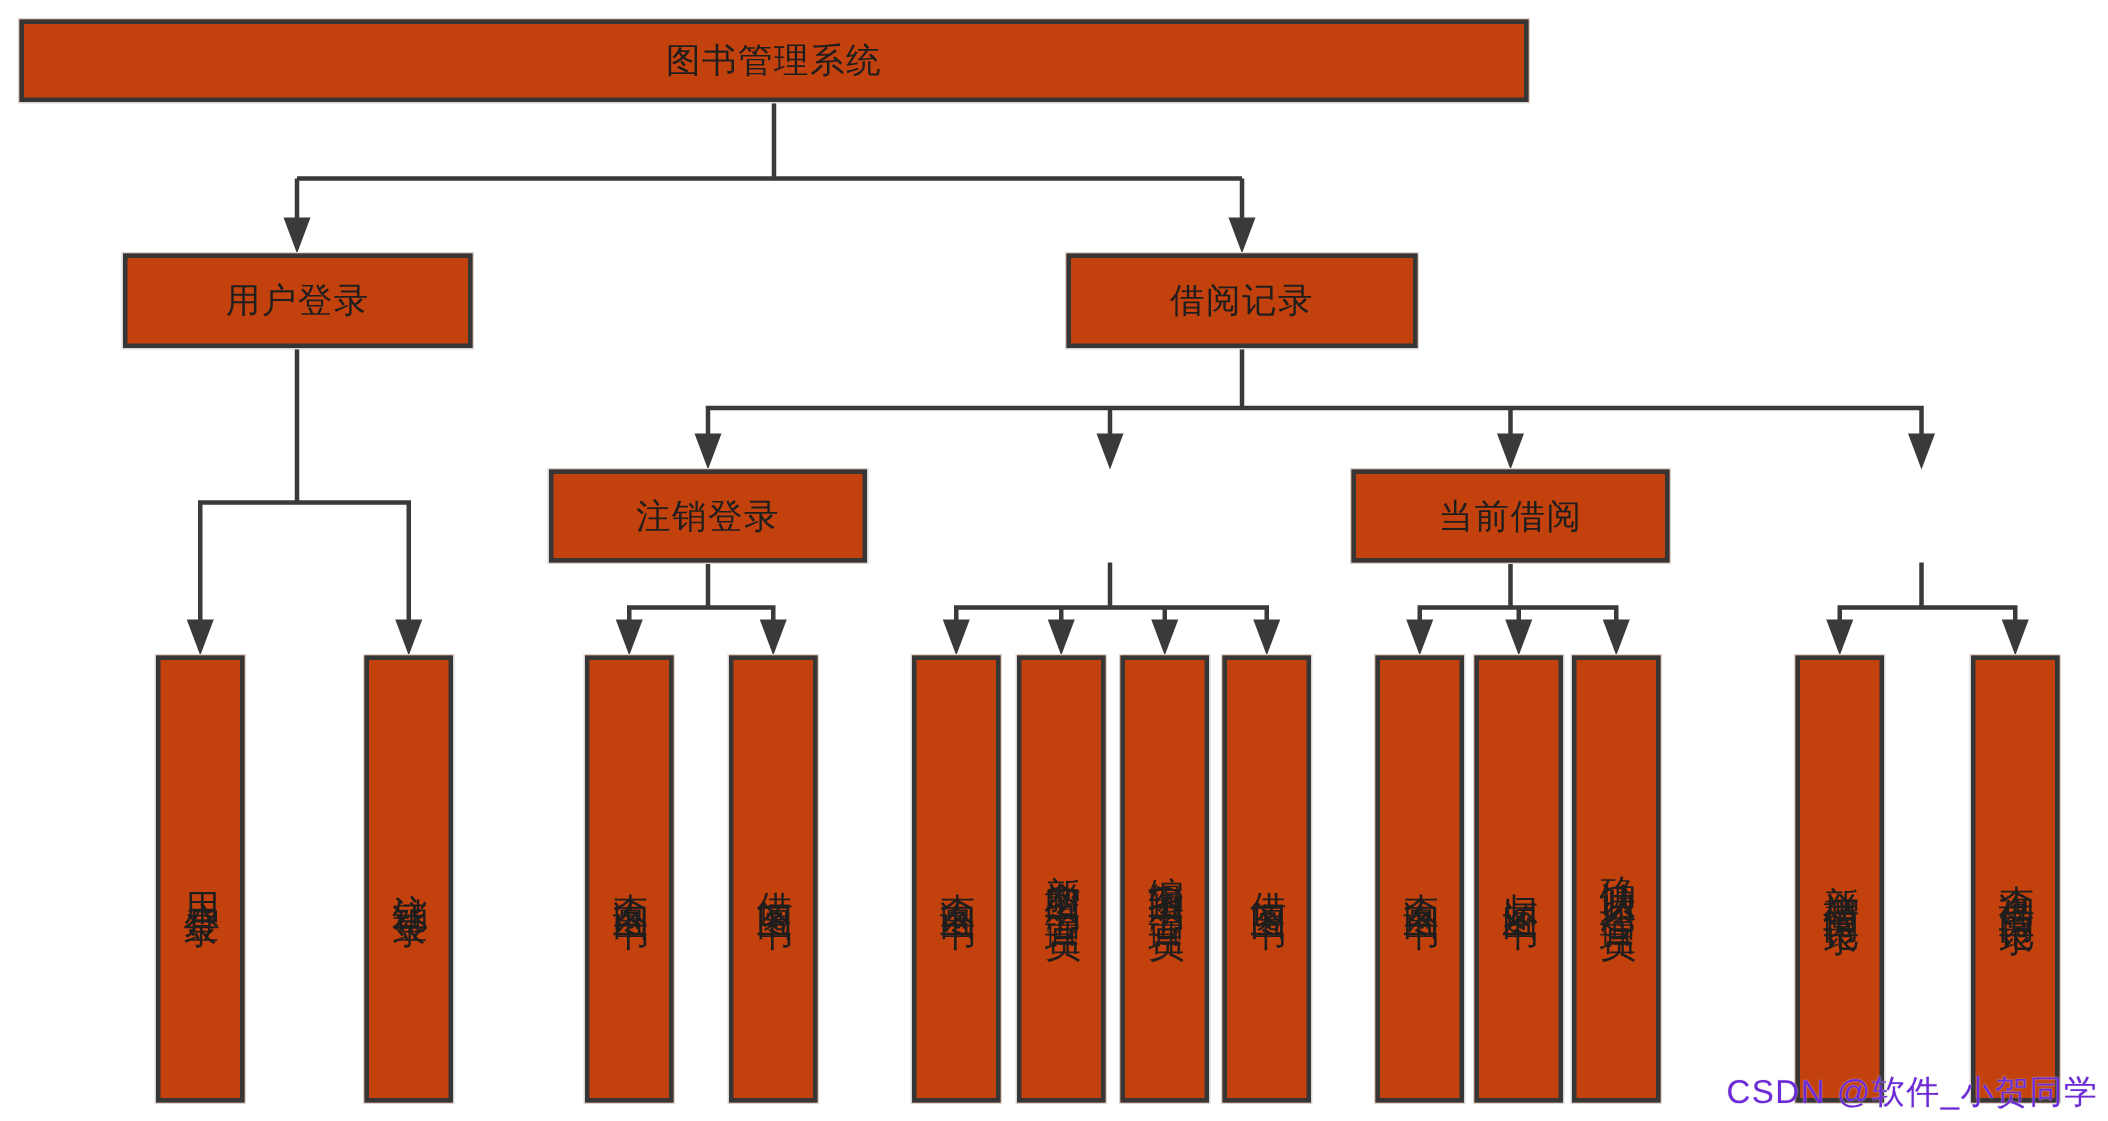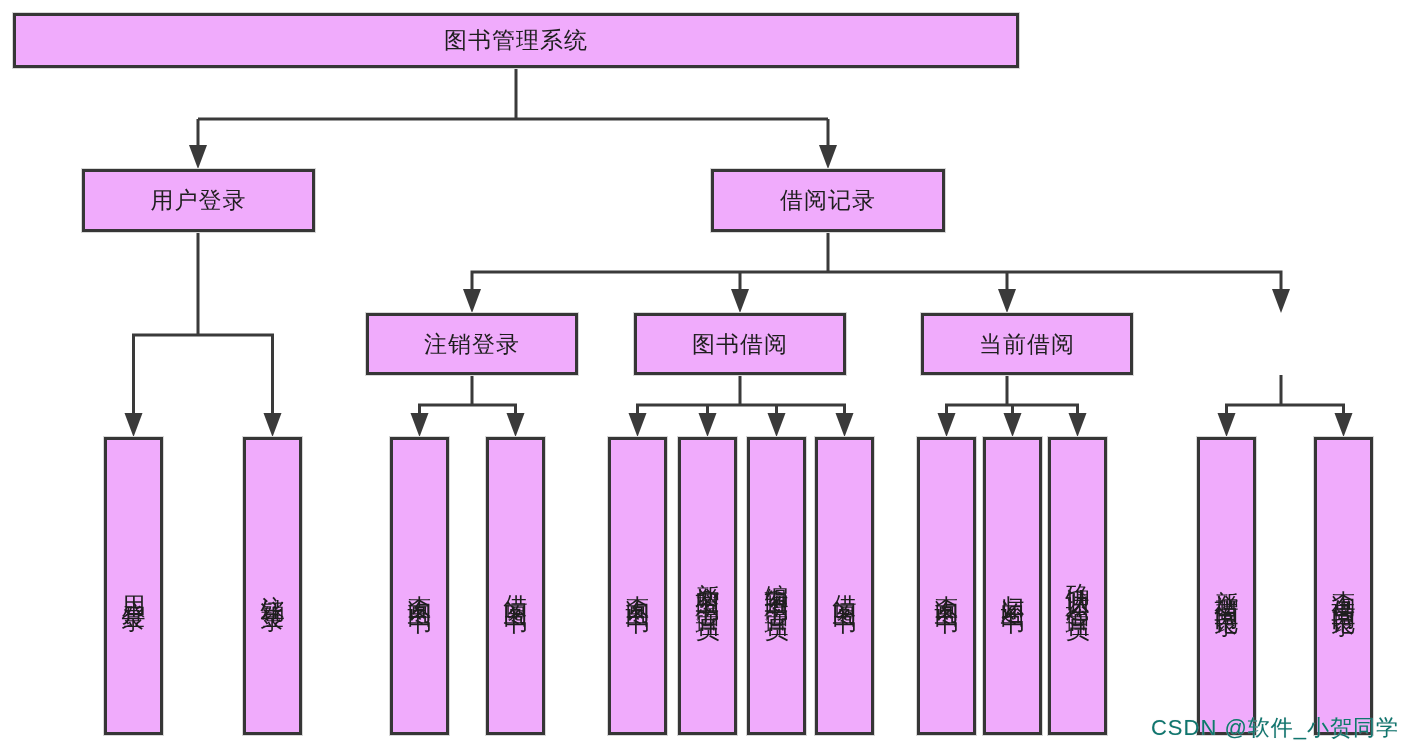--- a/index.html
+++ b/index.html
@@ -8,21 +8,21 @@
     width: 1405px;
     height: 747px;
     background: #ffffff;
     overflow: hidden;
     font-family: "Liberation Sans", sans-serif;
   }
   svg.wires { position: absolute; left: 0; top: 0; }
   .box {
     position: absolute;
     box-sizing: border-box;
-    background: #f0abfc;
+    background: #c2410c;
     border: 3px solid #363636;
     display: flex;
     align-items: center;
     justify-content: center;
     color: #1e1e1e;
     font-size: 23px;
     letter-spacing: 1px;
     white-space: nowrap;
     box-shadow: 0 0 0 1px #d8d8d8;
   }
@@ -37,21 +37,21 @@
     line-height: 1;
   }
   .root  { left: 13px;  top: 13px;  width: 1006px; height: 55px; }
   .lvl2  { top: 169px; height: 63px; }
   .lvl3  { top: 313px; height: 62px; }
   .watermark {
     position: absolute;
     right: 6px;
     bottom: 4px;
     font-size: 22px;
-    color: #0f766e;
+    color: #6d28d9;
     letter-spacing: 1px;
     z-index: 5;
     text-shadow: 0 0 1px #c9cdd2;
   }
 </style>
 </head>
 <body>
 
 <div class="canvas">
 
@@ -94,22 +94,21 @@
       <path d="M1334.5 413 L1352.5 413 L1343.5 437 Z"></path>
     </g>
   </svg>
 
   <div class="box root">图书管理系统</div>
 
   <div class="box lvl2" style="left:82px; width:233px;">用户登录</div>
   <div class="box lvl2" style="left:711px; width:234px;">借阅记录</div>
 
   <div class="box lvl3" style="left:366px; width:212px;">注销登录</div>
-  <div class="box lvl3" style="left:634px; width:212px;">图书借阅</div>
-  <div class="box lvl3" style="left:901px; width:212px;margin-left:20px;">当前借阅</div>
+  <div class="box lvl3" style="left:901px; width:212px;">当前借阅</div>
 
   <div class="box vbox" style="left:104px;">用户登录</div>
   <div class="box vbox" style="left:243px;">注销登录</div>
 
   <div class="box vbox" style="left:390px;">查询图书</div>
   <div class="box vbox" style="left:486px;">借阅图书</div>
 
   <div class="box vbox" style="left:608px;">查询图书</div>
   <div class="box vbox" style="left:678px;">新增图书（管理员）</div>
   <div class="box vbox" style="left:747px;">编辑图书（管理员）</div>

